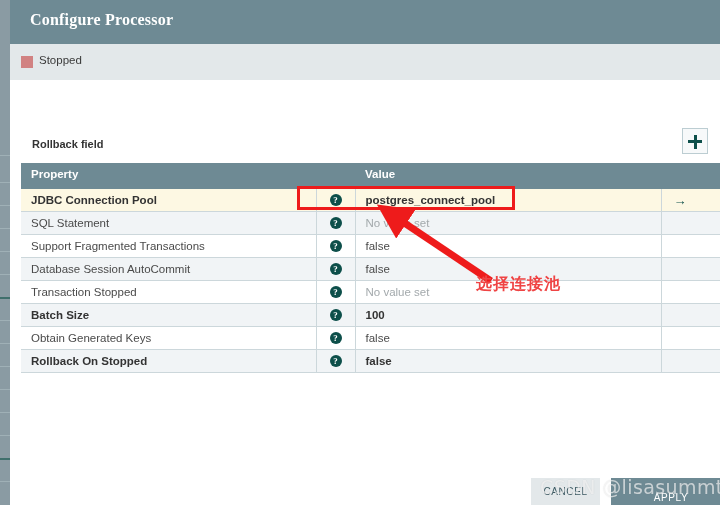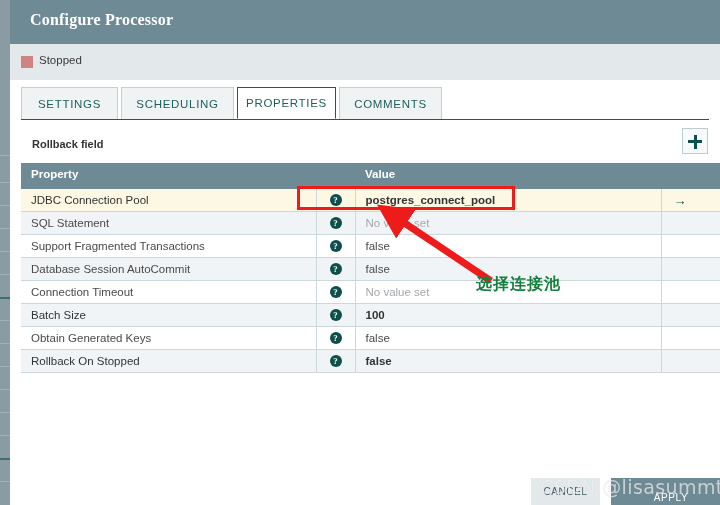--- a/index.html
+++ b/index.html
@@ -182,21 +182,21 @@
   #prop-table tbody tr td:last-child { border-right: none; }
 
   .c-name  { width: 285px; }
   .c-help  { width: 29px; }
   .c-value { width: 296px; }
   .c-go    { width: 78px; }
 
   .cell-name {
     padding-left: 10px;
   }
-  .cell-name.req { font-weight: normal; color: #333; }
+  .cell-name.req { font-weight: bold; color: #333; }
 
   .cell-value {
     padding-left: 10px;
   }
   .cell-value.unset { color: #a3a9ac; }
   .cell-value.bold  { font-weight: bold; color: #333; }
 
   td.c-help { text-align: center; }
 
   .help-icon {
@@ -242,21 +242,21 @@
     left: 360px; top: 200px;
     width: 140px; height: 90px;
     z-index: 11;
     pointer-events: none;
   }
   #annotation-text {
     position: absolute;
     left: 466px; top: 274px;
     font-size: 16px;
     font-weight: bold;
-    color: #15803d;
+    color: #ef4444;
     font-family: "DejaVu Sans", sans-serif;
     letter-spacing: 1px;
     z-index: 11;
     white-space: nowrap;
   }
 
   
   #footer {
     position: absolute;
     left: 0; top: 478px;
@@ -331,35 +331,20 @@
 
   <div id="titlebar">
     <div class="title">Configure Processor</div>
   </div>
 
   <div id="statusbar">
     <div id="status-swatch"></div>
     <div id="status-label">Stopped</div>
   </div>
 
-  <div id="tabstrip">
-    <div class="tabline"></div>
-  <div class="tab" style="left: 11px; width: 97px;">
-        <span>SETTINGS</span>
-      </div>
-      <div class="tab" style="left: 111px; width: 113px;">
-        <span>SCHEDULING</span>
-      </div>
-      <div class="tab active" style="left: 227px; width: 99px;">
-        <span>PROPERTIES</span>
-      </div>
-      <div class="tab" style="left: 329px; width: 103px;">
-        <span>COMMENTS</span>
-      </div>
-    </div>
 
   <div id="required-note">Rollback field</div>
 
   <div id="add-property-button">
     <span class="plus-h"></span>
     <span class="plus-v"></span>
   </div>
 
   <table id="prop-table">
     <thead>
@@ -389,21 +374,21 @@
           <td class="c-value"><span class="cell-value">false</span></td>
           <td class="c-go"></td>
         </tr>
         <tr class="row-even">
           <td class="c-name"><span class="cell-name">Database Session AutoCommit</span></td>
           <td class="c-help"><span class="help-icon">?</span></td>
           <td class="c-value"><span class="cell-value">false</span></td>
           <td class="c-go"></td>
         </tr>
         <tr class="row-odd">
-          <td class="c-name"><span class="cell-name">Connection Timeout</span></td>
+          <td class="c-name"><span class="cell-name">Transaction Stopped</span></td>
           <td class="c-help"><span class="help-icon">?</span></td>
           <td class="c-value"><span class="cell-value unset">No value set</span></td>
           <td class="c-go"></td>
         </tr>
         <tr class="row-even">
           <td class="c-name"><span class="cell-name req">Batch Size</span></td>
           <td class="c-help"><span class="help-icon">?</span></td>
           <td class="c-value"><span class="cell-value bold">100</span></td>
           <td class="c-go"></td>
         </tr>

